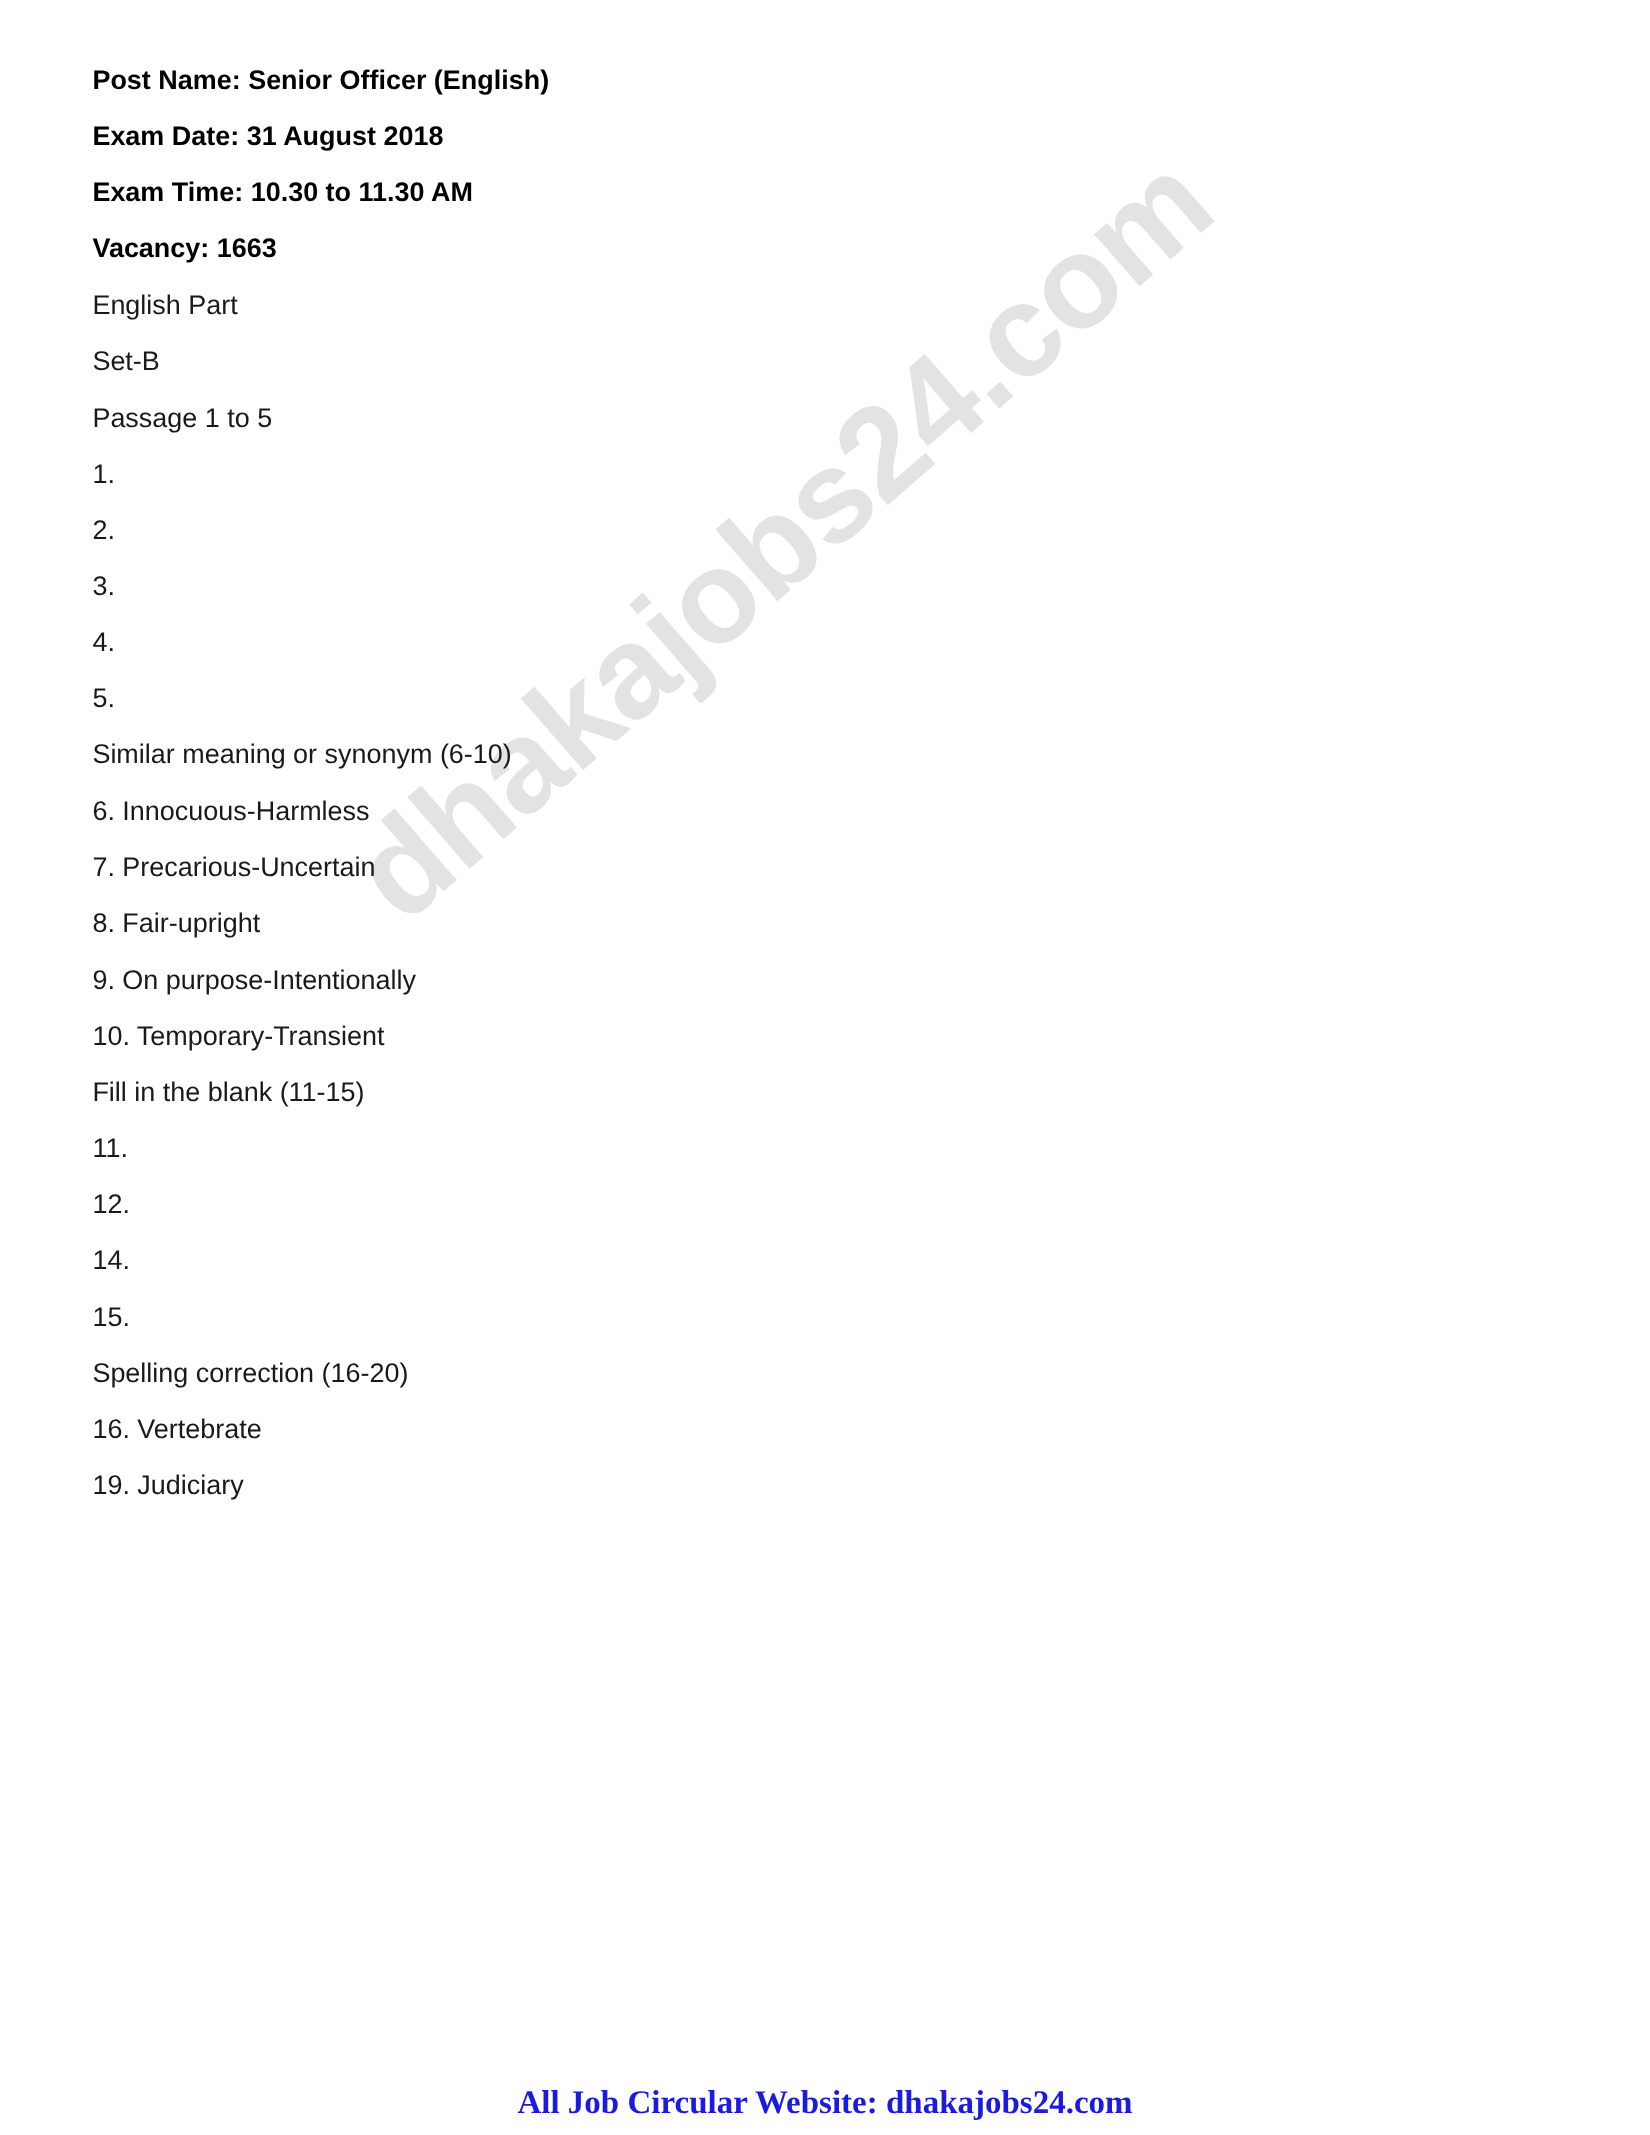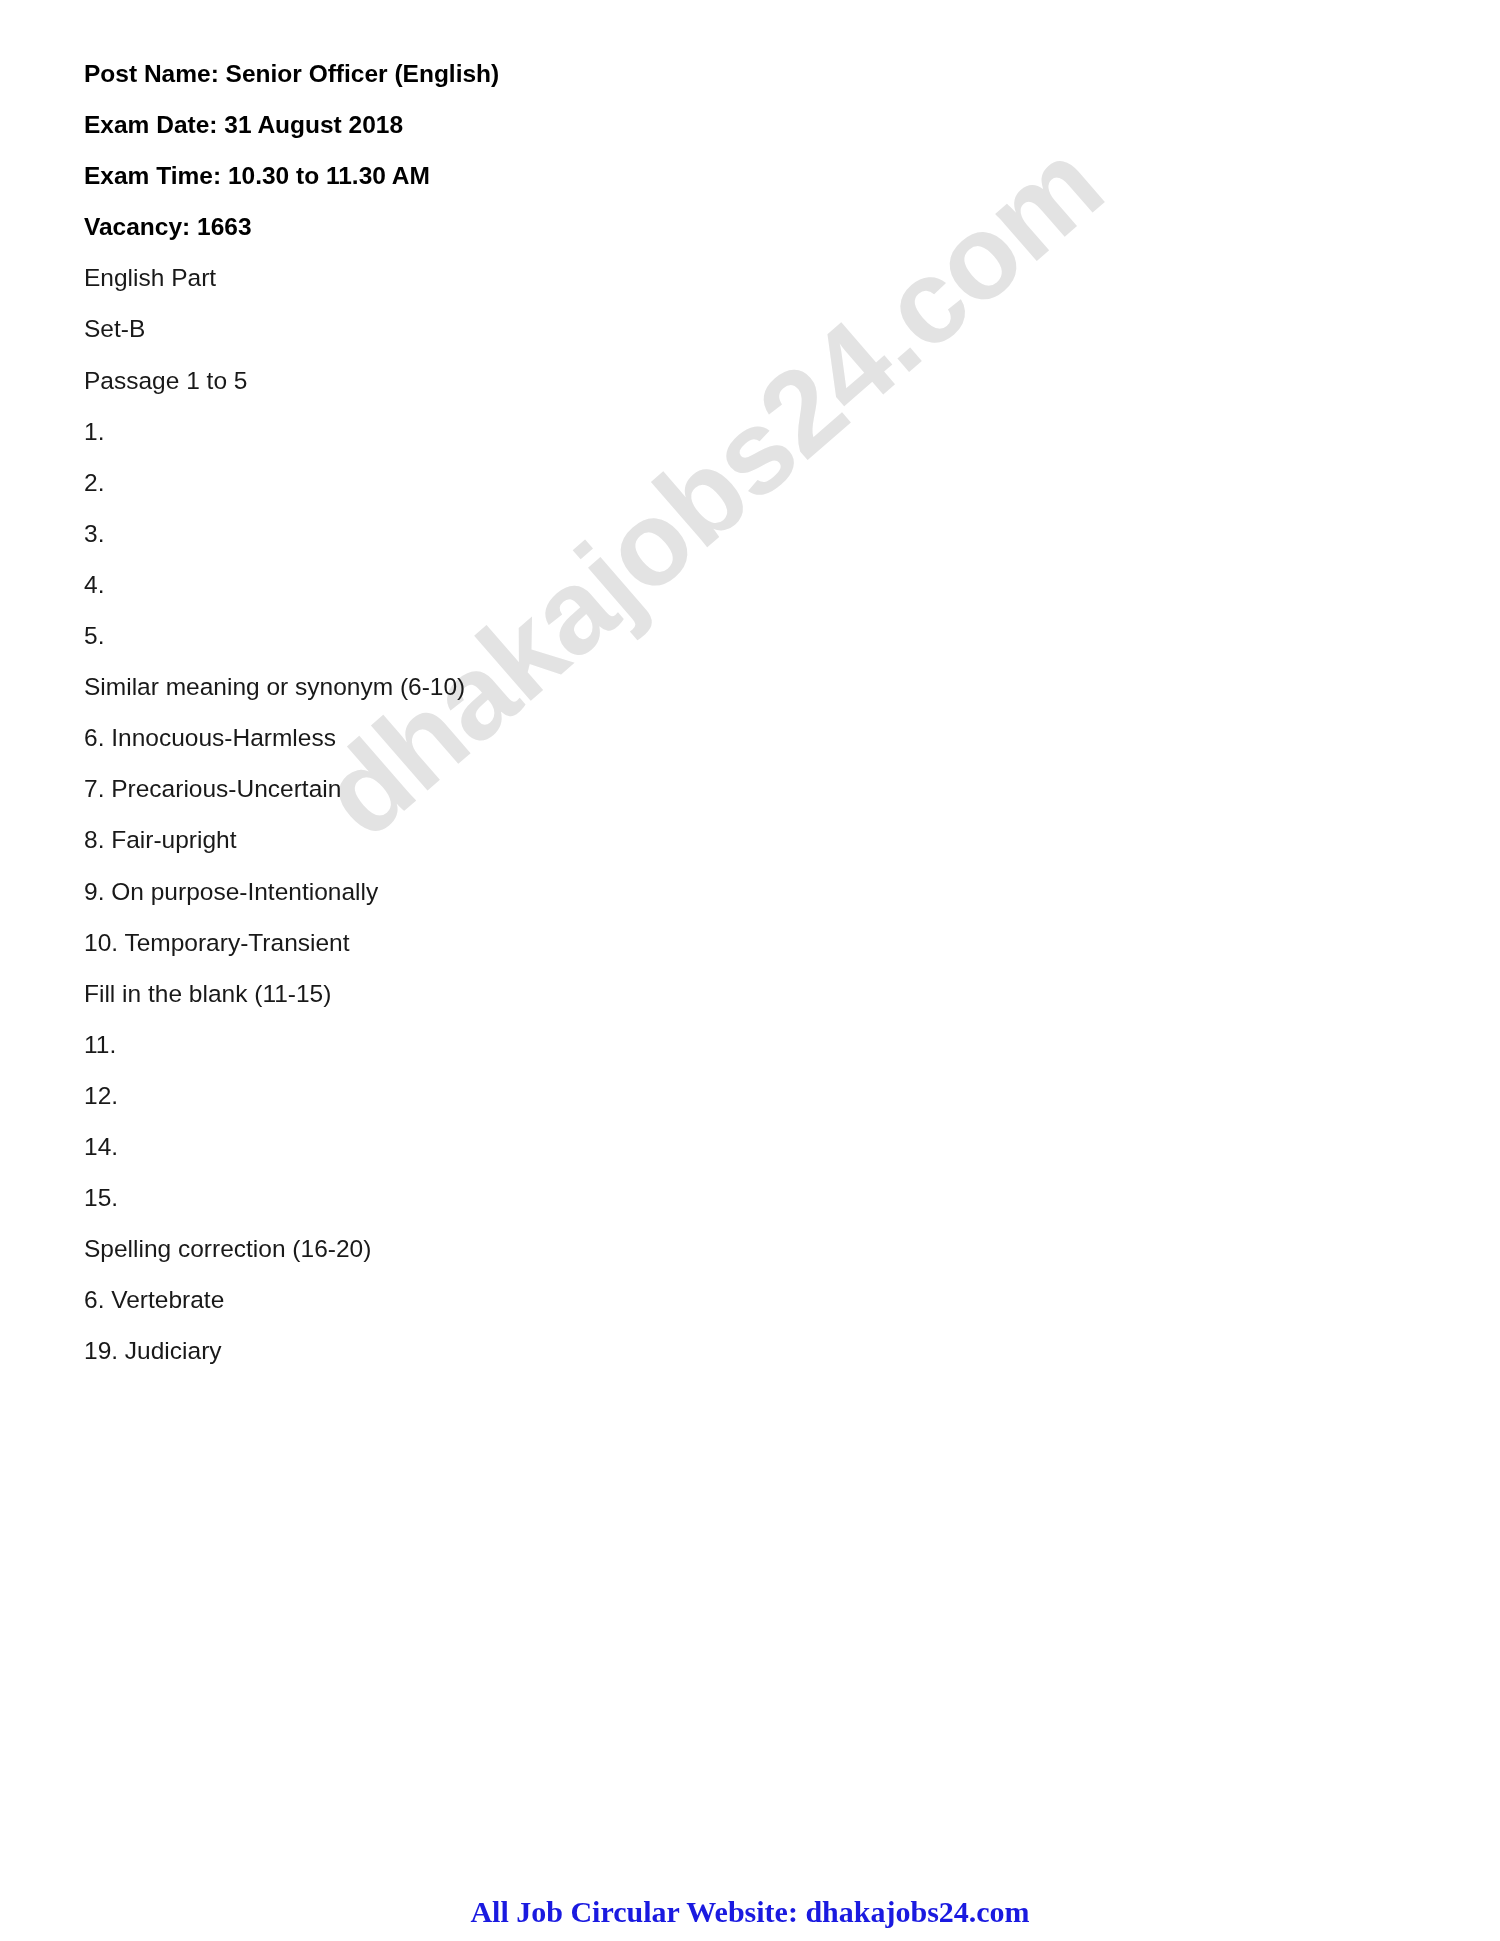--- a/index.html
+++ b/index.html
@@ -92,21 +92,21 @@
       <p class="line">7. Precarious-Uncertain</p>
       <p class="line">8. Fair-upright</p>
       <p class="line">9. On purpose-Intentionally</p>
       <p class="line">10. Temporary-Transient</p>
       <p class="line">Fill in the blank (11-15)</p>
       <p class="line">11.</p>
       <p class="line">12.</p>
       <p class="line">14.</p>
       <p class="line">15.</p>
       <p class="line">Spelling correction (16-20)</p>
-      <p class="line">6. Vertebrate</p>
+      <p class="line">16. Vertebrate</p>
       <p class="line">19. Judiciary</p>
     </div>
 
   <div class="footer">
     <span class="footer-text">All Job Circular Website: dhakajobs24.com</span>
   </div>
 
 </div>
 
 </body></html>

